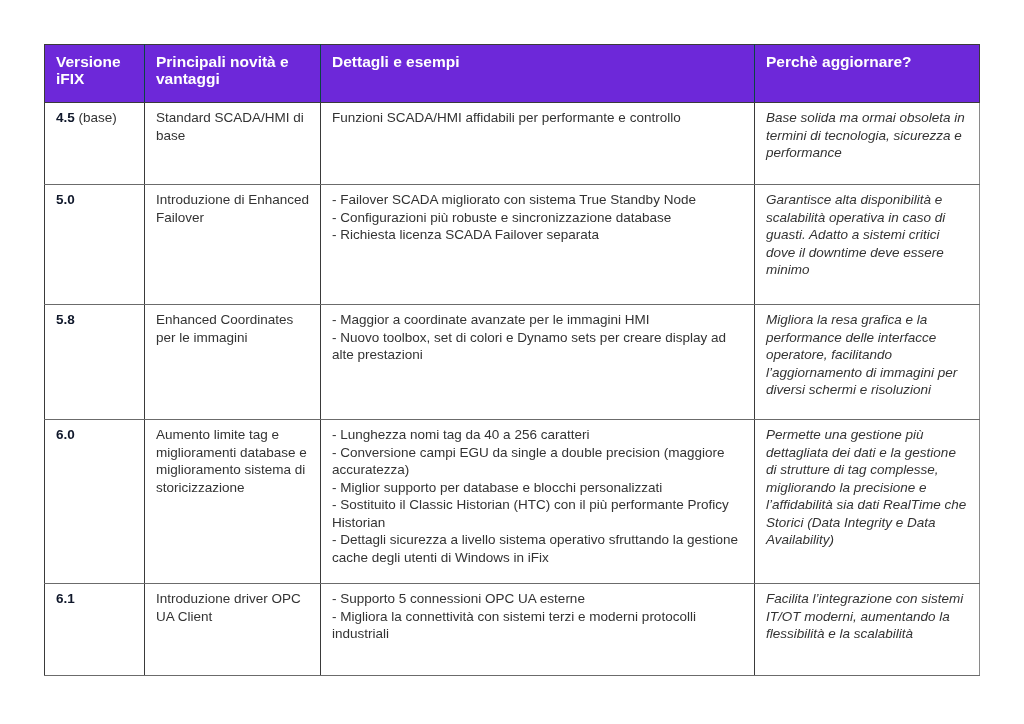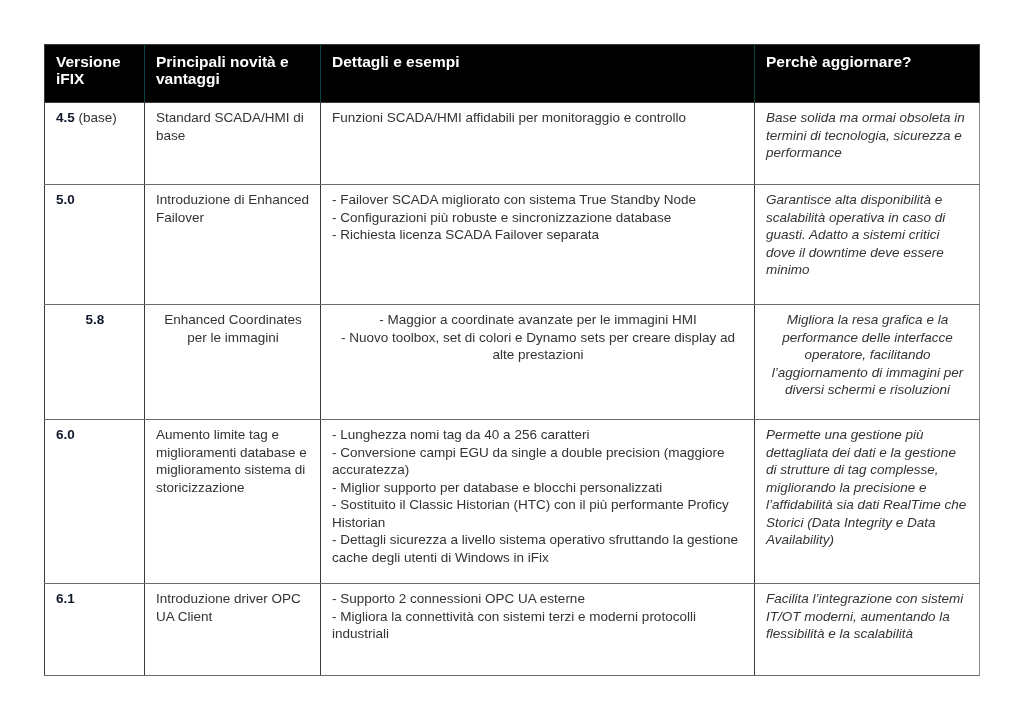--- a/index.html
+++ b/index.html
@@ -22,21 +22,21 @@
       width: 935px;
       border-collapse: collapse;
       table-layout: fixed;
       border: 1px solid #3a3a3a;
     }
     .table col.c1 { width: 100px; }
     .table col.c2 { width: 176px; }
     .table col.c3 { width: 434px; }
     .table col.c4 { width: 225px; }
     .table th {
-      background: #000000;
+      background: #6d28d9;
       color: #ffffff;
       font-weight: bold;
       font-size: 15.5px;
       line-height: 17px;
       text-align: left;
       vertical-align: top;
       padding: 8px 10px 6px 11px;
       height: 43px;
       border-right: 1px solid #0a4543;
       border-bottom: 1px solid #3a3a3a;
@@ -49,21 +49,21 @@
       padding: 6px 10px 6px 11px;
       border-right: 1px solid #3a3a3a;
       border-bottom: 1px solid #6b6b6b;
       color: #333333;
     }
     .table td:last-child { border-right: 1px solid #8a8a8a; font-style: italic; }
     .version-num { font-weight: bold; color: #0f172a; }
     .line { display: block; }
     tr.r1 td { height: 69px; }
     tr.r2 td { height: 107px; }
-    tr.r3 td { height: 102px; text-align: center; }
+    tr.r3 td { height: 102px; }
     tr.r4 td { height: 151px; }
     tr.r5 td { height: 79px; }
   </style>
 </head>
 <body>
 
 <table class="table">
   <colgroup>
     <col class="c1">
       <col class="c2">
@@ -76,21 +76,21 @@
       <th>Principali novità e vantaggi</th>
       <th>Dettagli e esempi</th>
       <th>Perchè aggiornare?</th>
     </tr>
   </thead>
   <tbody>
     <tr class="r1">
       <td><span class="version-num">4.5</span><span> (base)</span></td>
       <td>Standard SCADA/HMI di base</td>
       <td>
-        <span class="line">Funzioni SCADA/HMI affidabili per monitoraggio e controllo</span>
+        <span class="line">Funzioni SCADA/HMI affidabili per performante e controllo</span>
       </td>
       <td>Base solida ma ormai obsoleta in termini di tecnologia, sicurezza e performance</td>
     </tr>
     <tr class="r2">
       <td><span class="version-num">5.0</span><span></span></td>
       <td>Introduzione di Enhanced Failover</td>
       <td>
         <span class="line">- Failover SCADA migliorato con sistema True Standby Node</span>
         <span class="line">- Configurazioni più robuste e sincronizzazione database</span>
         <span class="line">- Richiesta licenza SCADA Failover separata</span>
@@ -115,19 +115,19 @@
         <span class="line">- Miglior supporto per database e blocchi personalizzati</span>
         <span class="line">- Sostituito il Classic Historian (HTC) con il più performante Proficy Historian</span>
         <span class="line">- Dettagli sicurezza a livello sistema operativo sfruttando la gestione cache degli utenti di Windows in iFix</span>
       </td>
       <td>Permette una gestione più dettagliata dei dati e la gestione di strutture di tag complesse, migliorando la precisione e l’affidabilità sia dati RealTime che Storici (Data Integrity e Data Availability)</td>
     </tr>
     <tr class="r5">
       <td><span class="version-num">6.1</span><span></span></td>
       <td>Introduzione driver OPC UA Client</td>
       <td>
-        <span class="line">- Supporto 2 connessioni OPC UA esterne</span>
+        <span class="line">- Supporto 5 connessioni OPC UA esterne</span>
         <span class="line">- Migliora la connettività con sistemi terzi e moderni protocolli industriali</span>
       </td>
       <td>Facilita l’integrazione con sistemi IT/OT moderni, aumentando la flessibilità e la scalabilità</td>
     </tr>
   </tbody>
 </table>
 
 </body></html>

